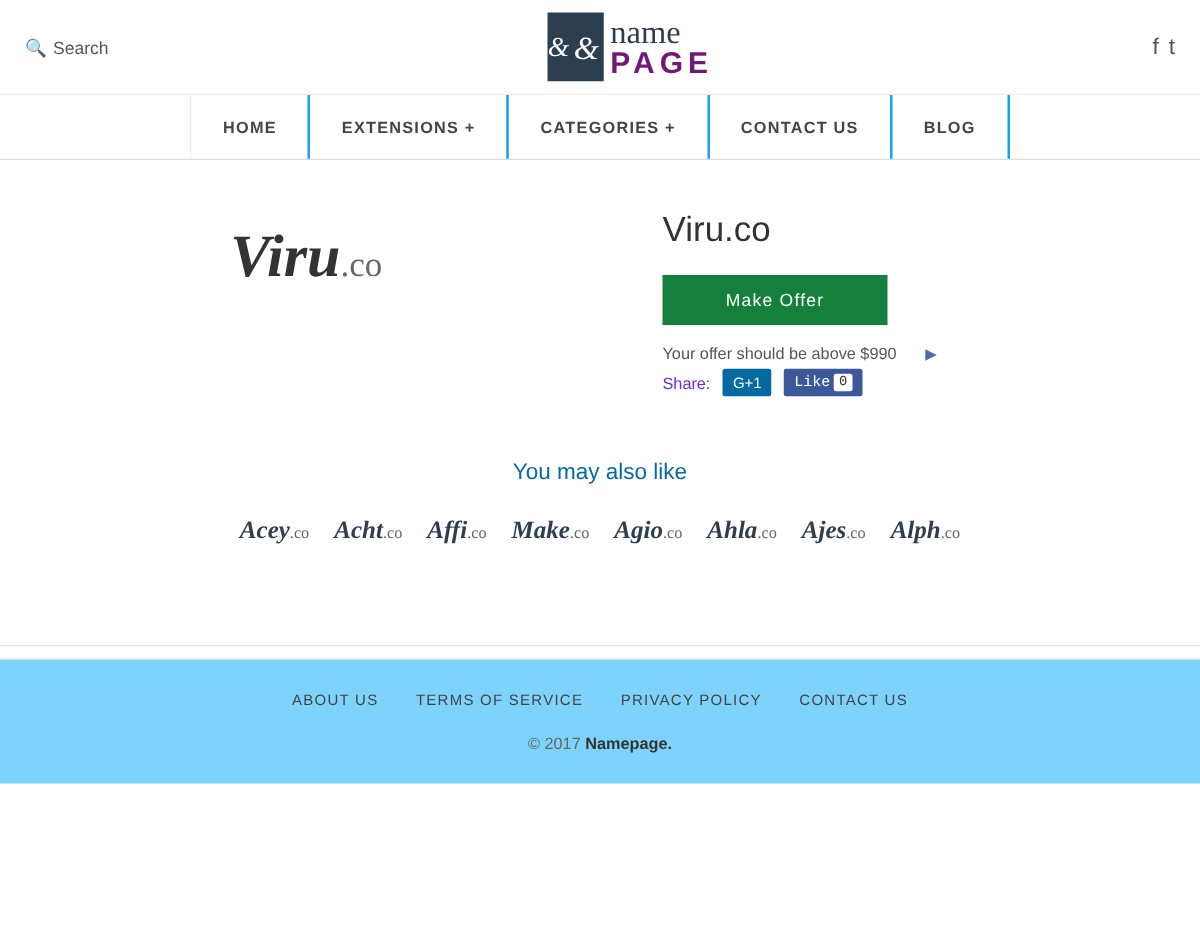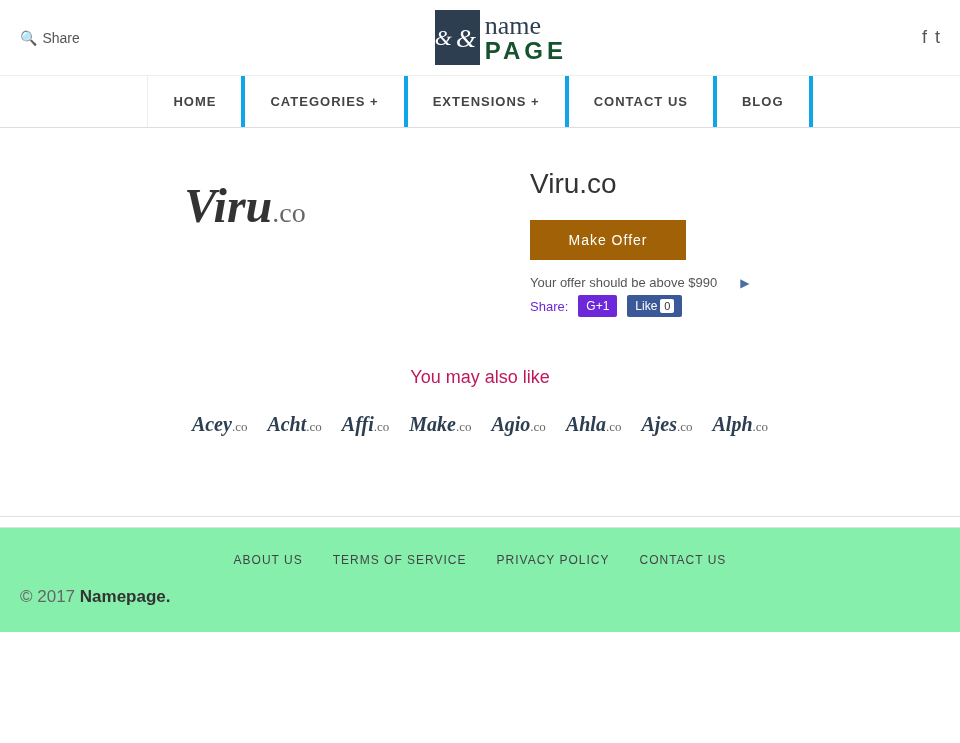--- a/index.html
+++ b/index.html
@@ -55,21 +55,21 @@
     }
     .logo-name {
       font-family: 'Brush Script MT', cursive, Georgia, serif;
       font-size: 26px;
       color: #2c3e50;
     }
     .logo-page {
       font-family: Arial, sans-serif;
       font-size: 24px;
       font-weight: bold;
-      color: #14532d;
+      color: #701a75;
       letter-spacing: 4px;
       text-transform: uppercase;
     }
     .social-icons {
       display: flex;
       gap: 8px;
       align-items: center;
     }
     .social-icon {
       color: #555;
@@ -88,21 +88,21 @@
     }
     nav a {
       display: block;
       padding: 18px 25px;
       text-decoration: none;
       color: #444;
       font-size: 13px;
       font-weight: bold;
       letter-spacing: 1px;
       text-transform: uppercase;
-      border-right: 4px solid #0ea5e9;
+      border-right: 2px solid #0ea5e9;
     }
     nav a:first-child { border-left: 1px solid #eee; }
 
     
     .main-content {
       max-width: 960px;
       margin: 0 auto;
       padding: 30px 20px;
     }
 
@@ -150,30 +150,30 @@
       flex: 1;
       padding-top: 10px;
     }
     .domain-title {
       font-size: 28px;
       color: #333;
       margin-bottom: 20px;
       font-weight: normal;
     }
     .make-offer-btn {
-      background: #a16207;
+      background: #15803d;
       color: white;
       border: none;
       padding: 12px 24px;
       font-size: 14px;
       cursor: pointer;
       letter-spacing: 1px;
       margin-bottom: 15px;
       display: block;
-      width: 156px;
+      width: 180px;
       text-align: center;
     }
     .offer-info {
       display: flex;
       align-items: center;
       gap: 23px;
       font-size: 13px;
       color: #555;
       margin-bottom: 5px;
     }
@@ -192,56 +192,57 @@
     .share-row {
       display: flex;
       align-items: center;
       gap: 10px;
     }
     .share-label {
       font-size: 13px;
       color: #6d28d9;
     }
     .gplus-btn {
-      background: #6d28d9;
+      background: #0369a1;
       color: white;
       border: none;
       padding: 4px 8px;
       font-size: 12px;
       cursor: pointer;
       border-radius: 2px;
     }
     .fb-like-btn {
       background: #3b5998;
       color: white;
       border: none;
       padding: 4px 8px;
       font-size: 12px;
       cursor: pointer;
       border-radius: 2px;
       display: flex;
       align-items: center;
       gap: 3px;
+      font-family: Liberation Mono, monospace;
     }
     .fb-count {
       background: white;
       color: #333;
       padding: 1px 4px;
       font-size: 11px;
       border-radius: 2px;
     }
 
     
     .also-like-section {
       text-align: center;
       margin-bottom: 40px;
     }
     .also-like-title {
       font-size: 18px;
-      color: #be185d;
+      color: #0369a1;
       margin-bottom: 25px;
       font-weight: normal;
     }
     .domain-cards {
       display: flex;
       justify-content: center;
       gap: 20px;
       flex-wrap: wrap;
     }
     .domain-card {
@@ -262,54 +263,55 @@
 
     
     .divider {
       border: none;
       border-top: 1px solid #e0e0e0;
       margin: 10px 0;
     }
 
     
     footer {
-      background: #86efac;
+      background: #7dd3fc;
       border-top: 1px solid #e0e0e0;
       padding: 25px 20px;
     }
     .footer-links {
       display: flex;
       justify-content: center;
       gap: 30px;
       margin-bottom: 20px;
     }
     .footer-links a {
       color: #444;
       text-decoration: none;
       font-size: 12px;
       letter-spacing: 1px;
       text-transform: uppercase;
     }
     .footer-copy {
-      font-size: 17px;
+      text-align: center;
+      font-size: 13px;
       color: #666;
     }
     .footer-copy a {
       color: #333;
       text-decoration: none;
       font-weight: bold;
     }
   </style>
 </head>
 <body>
 
 <div class="header">
   <div class="search-area">
     <span class="search-icon-char">🔍</span>
-    <span>Share</span>
+    <span>Search</span>
   </div>
 
   <div class="logo-container">
     <div class="logo-box">
       <svg width="28" height="34" viewBox="0 0 28 34">
         <text x="4" y="26" font-size="26" font-style="italic" font-family="Georgia,serif" fill="white">&amp;</text>
       </svg>
     </div>
     <div class="logo-text-wrap">
       <span class="logo-name">name</span>
@@ -318,22 +320,22 @@
   </div>
 
   <div class="social-icons">
     <a class="social-icon" href="#">f</a>
     <a class="social-icon" href="#">t</a>
   </div>
 </div>
 
 <nav>
   <a href="#">HOME</a>
+  <a href="#">EXTENSIONS +</a>
   <a href="#">CATEGORIES +</a>
-  <a href="#">EXTENSIONS +</a>
   <a href="#">CONTACT US</a>
   <a href="#">BLOG</a>
 </nav>
 
 <div class="main-content">
 
 
   <div class="domain-display">
     <div class="domain-logo-area">
       <div class="domain-logo">

